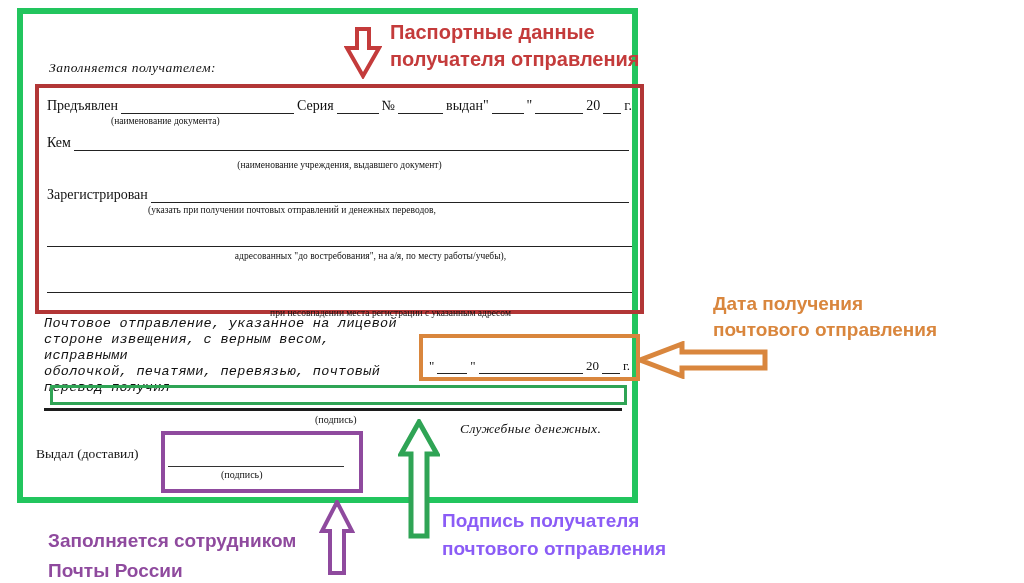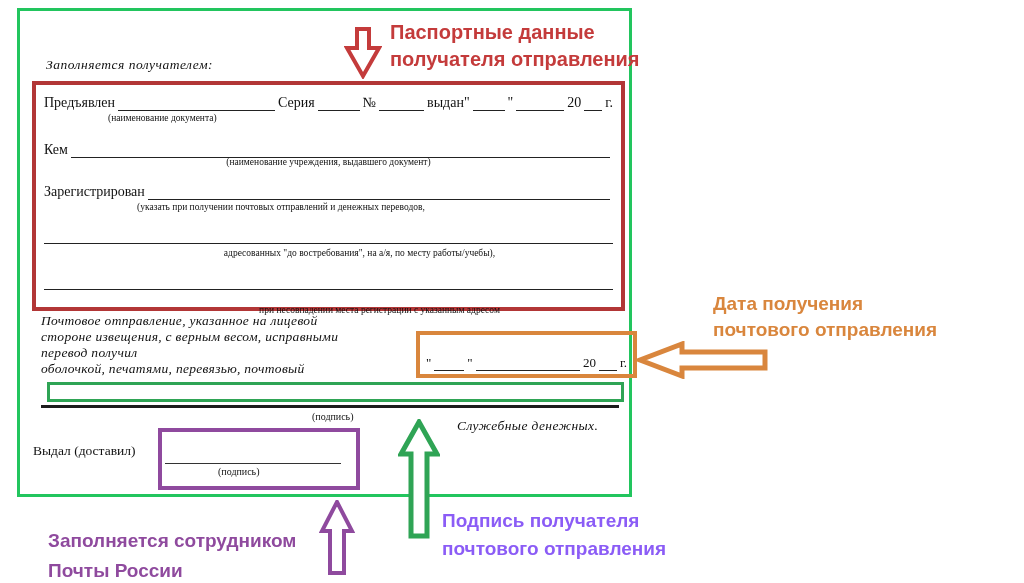--- a/index.html
+++ b/index.html
@@ -1,40 +1,40 @@
 <!DOCTYPE html>
 <html><head>
 <meta charset="utf-8">
 <style>
   html,body{margin:0;padding:0;background:#ffffff;}
   body{width:1024px;height:583px;position:relative;overflow:hidden;
        font-family:"Liberation Serif",serif;color:#111;}
 
   
   .doc{position:absolute;left:17px;top:8px;width:609px;height:483px;
-       background:#fff;border:3px solid #22c55e;}
+       background:#fff;border:6px solid #22c55e;}
   .abs{position:absolute;}
 
   .fill-note{left:26px;top:46px;font-size:13.5px;font-style:italic;letter-spacing:.5px;}
 
   
-  .passport-box{left:12px;top:70px;width:585px;height:222px;border:4px solid #b23636;}
+  .passport-box{left:12px;top:70px;width:585px;height:222px;border:4px solid #b23636;padding-left:16px;}
   .rrow{position:absolute;left:8px;right:8px;display:flex;align-items:flex-end;
         font-size:14px;white-space:nowrap;}
   .bl{display:inline-block;border-bottom:1.2px solid #222;height:13px;margin:0 3px;}
   .grow{flex:1;}
   .w115{width:115px;} .w42{width:42px;} .w45{width:45px;}
   .w32{width:32px;} .w48{width:48px;} .w18{width:18px;} .w30{width:30px;}
   .hint{position:absolute;font-size:9.5px;color:#111;white-space:nowrap;}
   .hint.center{left:0;right:0;text-align:center;}
   .fullline{position:absolute;left:8px;right:8px;border-bottom:1.2px solid #222;}
 
   
   .receipt{left:21px;top:302px;width:360px;font-size:13.5px;line-height:16px;
-           font-style:italic;letter-spacing:.3px;}
+           font-style:italic;letter-spacing:.3px;font-family:Liberation Mono, monospace;}
   .receipt span{display:block;}
 
   
   .date-box{left:396px;top:320px;width:201px;height:36px;border:4px solid #d9863d;
             display:flex;align-items:flex-end;padding:0 6px 3px 6px;font-size:13px;}
 
   
   .sign-box{left:27px;top:371px;width:571px;height:14px;border:3px solid #2fa455;}
   .black-line{left:21px;top:394px;width:578px;height:3px;background:#1c1c1c;}
 
@@ -77,21 +77,21 @@
       <span>"</span>
       <span class="bl w32"></span>
       <span>"</span>
       <span class="bl w48"></span>
       <span>20</span>
       <span class="bl w18"></span>
       <span>г.</span>
     </div>
     <div class="hint" style="left:72px;top:28px">(наименование документа)</div>
 
-    <div class="rrow" style="top:57px">
+    <div class="rrow" style="top:47px">
       <span>Кем</span>
       <span class="bl grow"></span>
     </div>
     <div class="hint center" style="top:72px">(наименование учреждения, выдавшего документ)</div>
 
     <div class="rrow" style="top:99px">
       <span>Зарегистрирован</span>
       <span class="bl grow"></span>
     </div>
     <div class="hint center" style="top:117px;margin-right:95px">(указать при получении почтовых отправлений и денежных переводов,</div>
@@ -99,22 +99,22 @@
     <div class="fullline" style="top:158px"></div>
     <div class="hint center" style="top:163px;margin-left:62px">адресованных "до востребования", на а/я, по месту работы/учебы),</div>
 
     <div class="fullline" style="top:204px"></div>
     <div class="hint center" style="top:220px;margin-left:102px">при несовпадении места регистрации с указанным адресом</div>
   </div>
 
   <div class="abs receipt">
     <span>Почтовое отправление, указанное на лицевой</span>
     <span>стороне извещения, с верным весом, исправными</span>
+    <span>оболочкой, печатями, перевязью, почтовый</span>
     <span>перевод получил</span>
-    <span>оболочкой, печатями, перевязью, почтовый</span>
   </div>
 
   <div class="abs date-box">
     <span>"</span>
     <span class="bl w30"></span>
     <span>"</span>
     <span class="bl grow"></span>
     <span>20</span>
     <span class="bl w18"></span>
     <span>г.</span>

